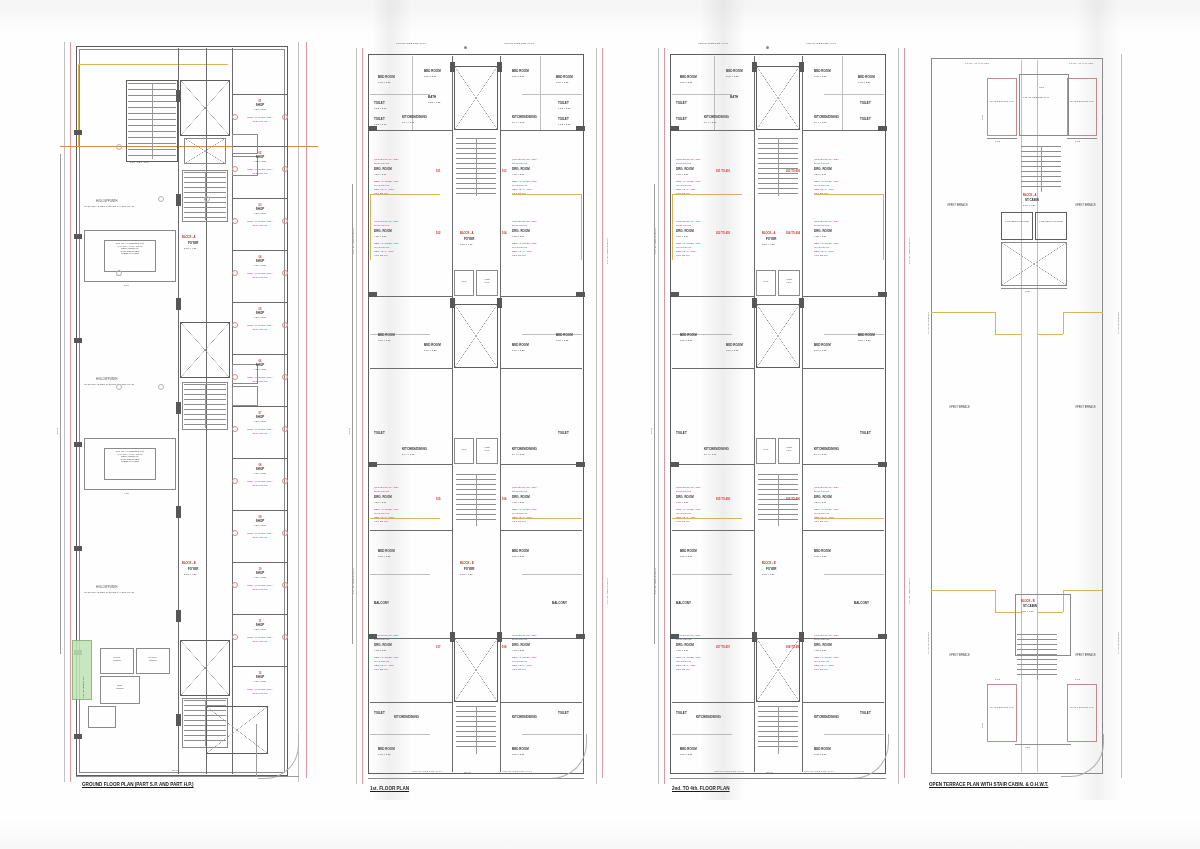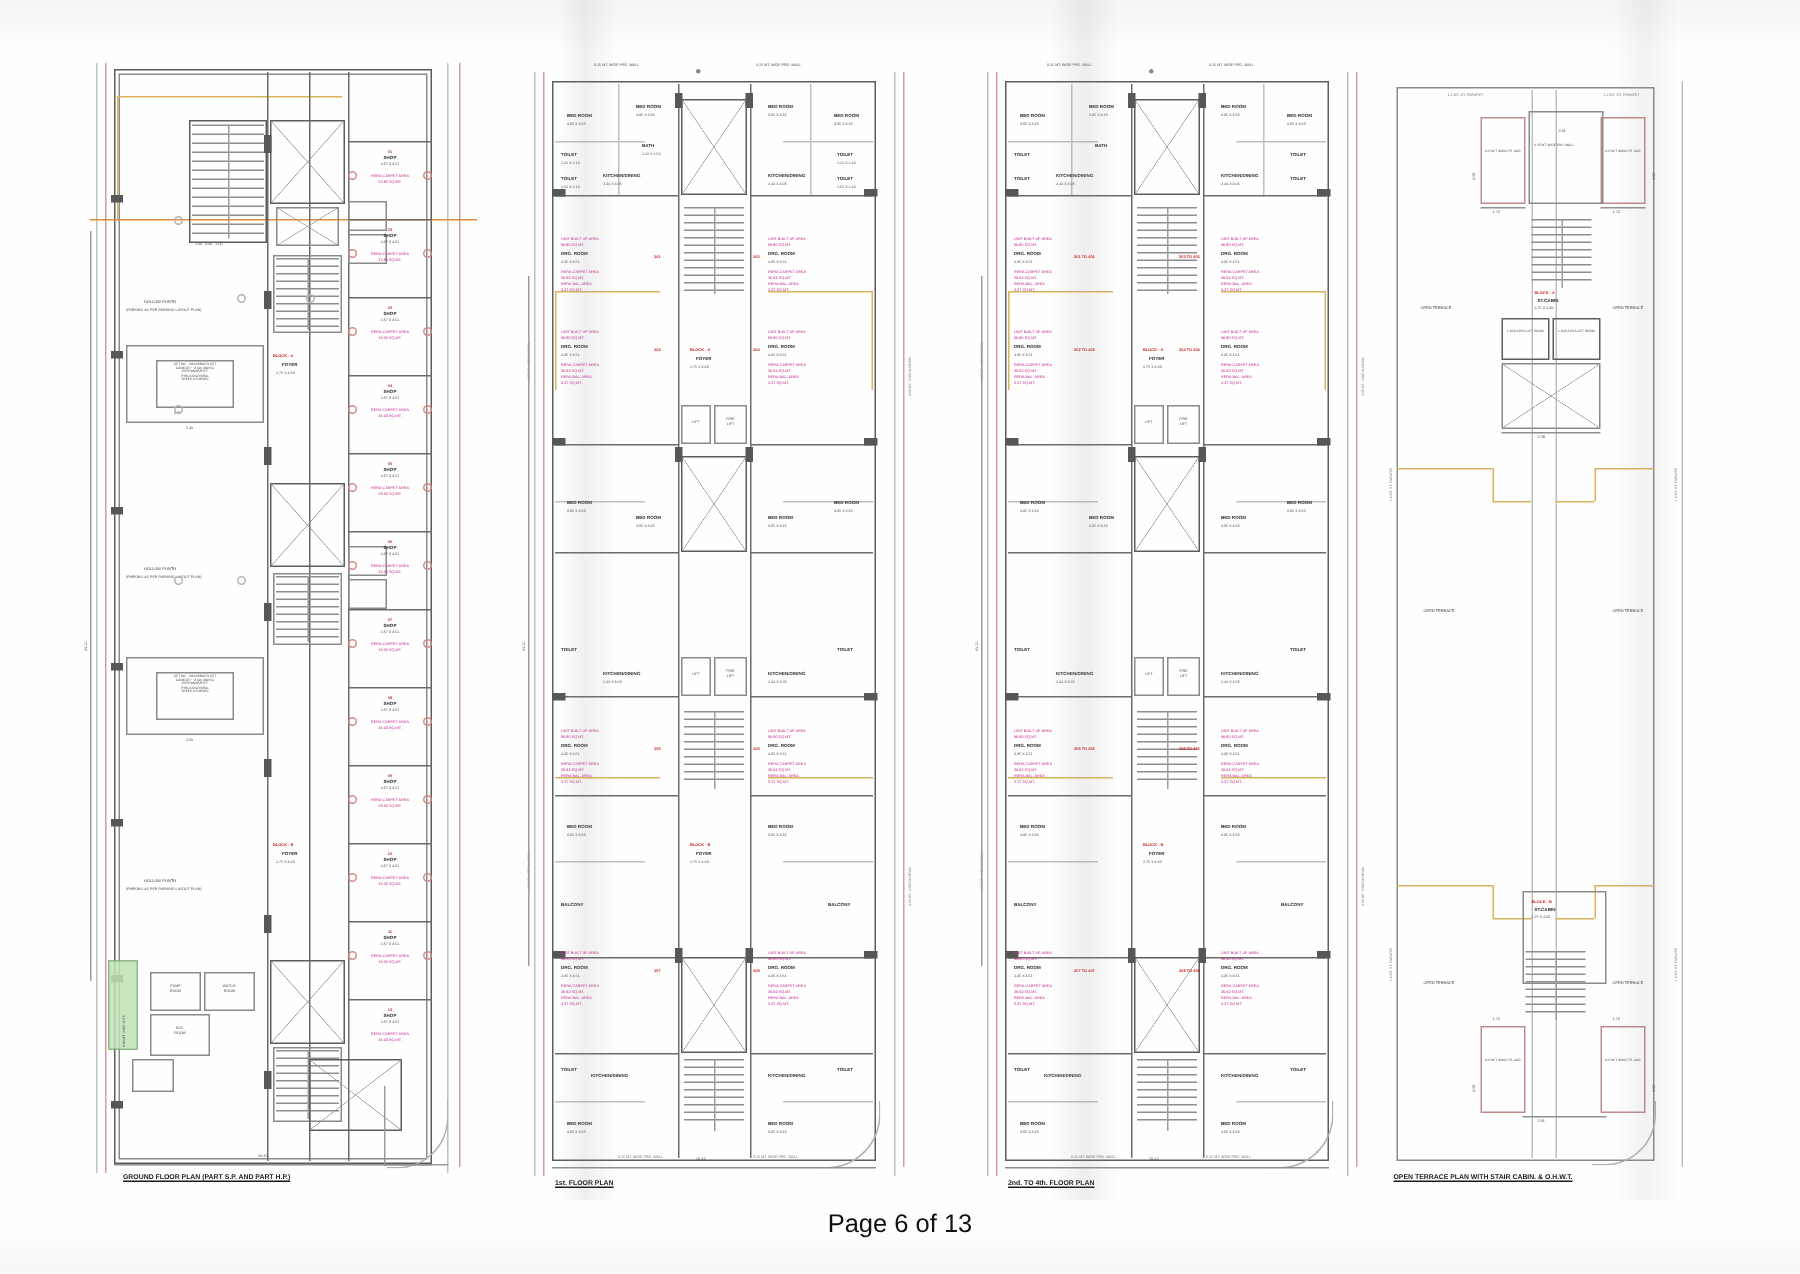--- a/index.html
+++ b/index.html
@@ -1026,14 +1026,13 @@
     <div style="position:absolute;left:136px;top:700px;width:42px;height:42px;border-bottom:1px solid #b0b0b0;border-right:1px solid #b0b0b0;border-bottom-right-radius:34px;"></div>
 
     <div class="title" style="left:4px;top:748px;">OPEN TERRACE PLAN WITH STAIR CABIN. &amp; O.H.W.T.</div>
   </div>
 
   <div class="fold f1"></div>
   <div class="fold f2"></div>
   <div class="fold f3"></div>
   <div class="edge-shadow"></div>
 
-  <div id="footer">Page 6 of 13</div>
 </div>
 
 </body></html>

